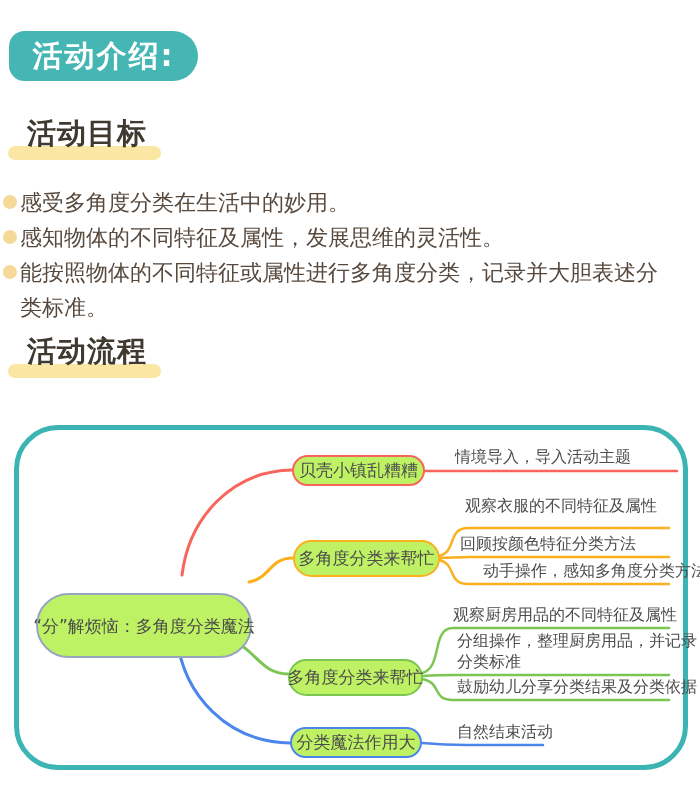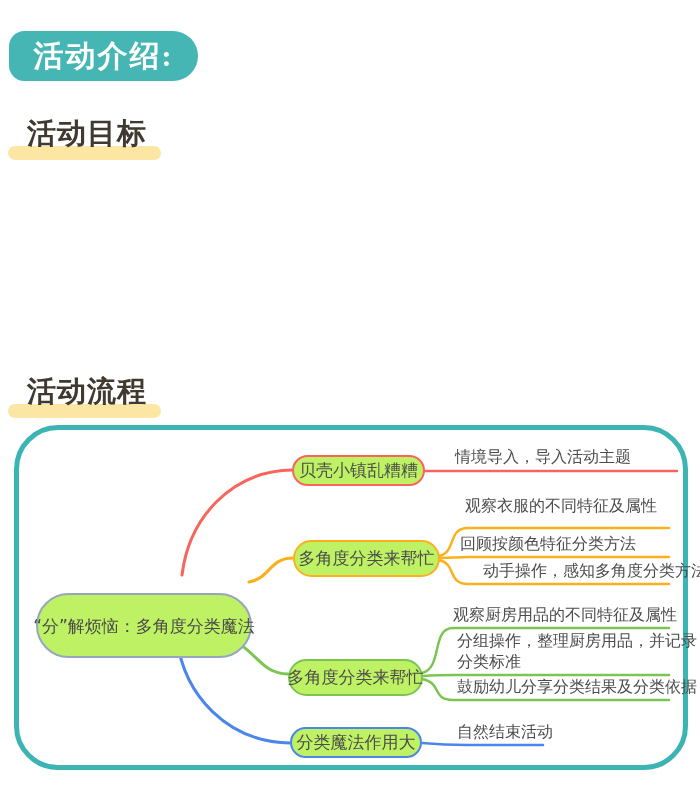--- a/index.html
+++ b/index.html
@@ -5,32 +5,32 @@
   * { margin:0; padding:0; box-sizing:border-box; }
   html,body { background:#ffffff; }
   body { font-family:"DejaVu Sans","Liberation Sans",sans-serif; }
   .page { position:relative; width:700px; height:793px; background:#ffffff; overflow:hidden; }
 
   
   .badge {
     position:absolute; left:9px; top:31px; width:189px; height:50px;
     background:#45b6b3; border-radius:16px 26px 26px 16px;
     display:flex; align-items:center; justify-content:center;
-    color:#ffffff; font-size:30px; font-weight:bold; letter-spacing:2px;font-family:Liberation Serif, serif;
+    color:#ffffff; font-size:30px; font-weight:bold; letter-spacing:2px;
   }
 
   
   .sec-heading { position:absolute; font-size:29px; font-weight:bold; color:#403930; letter-spacing:1px; }
   .sec-heading .hl-bar {
     position:absolute; left:-19px; bottom:-6px; width:153px; height:14px;
     background:#fbe7a3; border-radius:7px; z-index:0;
   }
   .sec-heading .hl-text { position:relative; z-index:1; }
   #goals-heading { left:27px; top:114px; }
-  #flow-heading  { left:27px; top:372px; }
+  #flow-heading  { left:27px; top:332px; }
 
   
   .goals { position:absolute; left:3px; top:185px; width:670px; list-style:none; }
   .goals li {
     position:relative; padding-left:17px; max-width:665px;
     font-size:22px; line-height:35px; color:#57493e;
   }
   .goals li .txt { display:inline-block; max-width:645px; vertical-align:top; }
   .goals .dot {
     position:absolute; left:0; top:10px; width:14px; height:14px;
@@ -78,20 +78,34 @@
 
   <div class="badge">
     <span>活动介绍:</span>
   </div>
 
   <h2 class="sec-heading" id="goals-heading">
     <span class="hl-bar"></span>
     <span class="hl-text">活动目标</span>
   </h2>
 
+  <ul class="goals">
+    <li>
+      <span class="dot"></span>
+      <span class="txt">感受多角度分类在生活中的妙用。</span>
+    </li>
+    <li>
+      <span class="dot"></span>
+      <span class="txt">感知物体的不同特征及属性，发展思维的灵活性。</span>
+    </li>
+    <li>
+      <span class="dot"></span>
+      <span class="txt">能按照物体的不同特征或属性进行多角度分类，记录并大胆表述分类标准。</span>
+    </li>
+  </ul>
 
   <h2 class="sec-heading" id="flow-heading">
     <span class="hl-bar"></span>
     <span class="hl-text">活动流程</span>
   </h2>
 
   <div class="mindmap">
 
     <svg width="664" height="335" viewBox="0 0 664 335">
 

